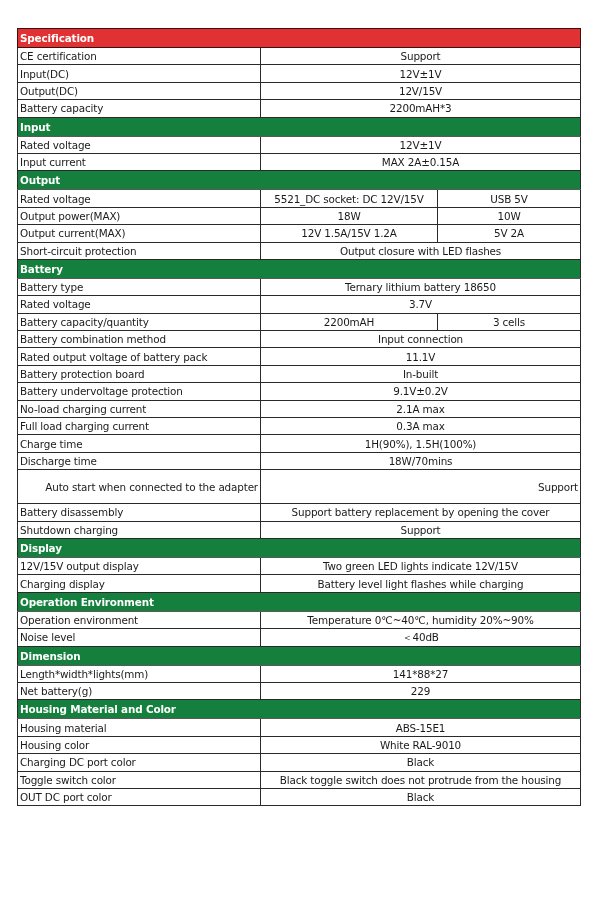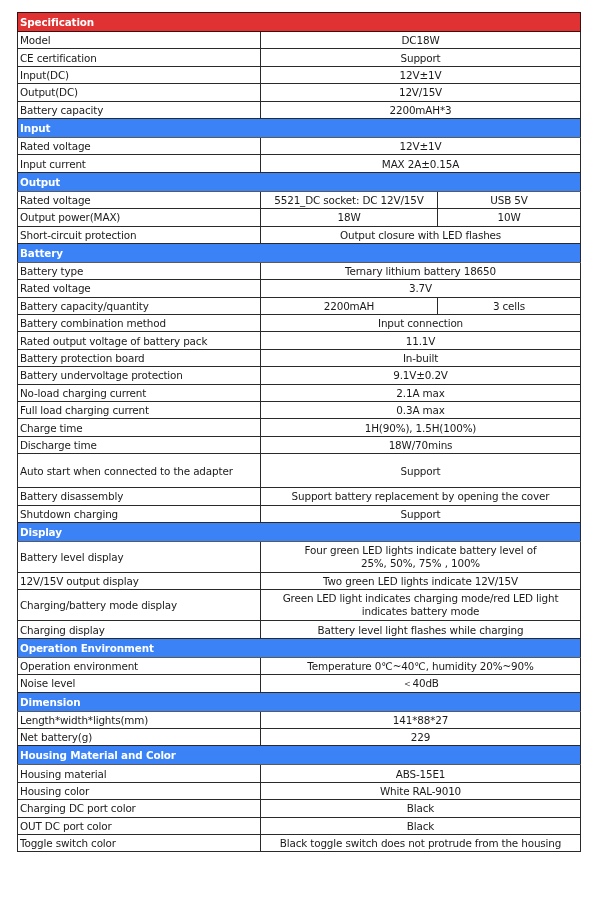--- a/index.html
+++ b/index.html
@@ -1,33 +1,33 @@
 <!DOCTYPE html>
 <html><head>
 <meta charset="utf-8">
 <style>
   html, body { margin: 0; padding: 0; background: #ffffff; }
   body { width: 600px; height: 901px; position: relative; overflow: hidden; }
   #spec {
-    position: absolute; left: 17px; top: 12px; width: 563px;
+    position: absolute; left: 17px; top: 28px; width: 563px;
     border-collapse: collapse; table-layout: fixed;
     font-family: "DejaVu Sans", sans-serif; font-size: 10.4px; color: #1a1a1a;
     letter-spacing: -0.15px;
   }
   #spec td {
     border: 1px solid #2a2a2a; padding: 0 2px; height: 16.4px; line-height: 12px;
     white-space: nowrap; overflow: hidden;
   }
   #spec td.label { text-align: left; }
   #spec td.value { text-align: center; }
   #spec td.wrap { white-space: normal; line-height: 13px; }
   #spec tr.tall td { height: 30px; }
-  #spec tr.xtall td { height: 33px; }
+  #spec tr.xtall td { height: 33px; text-align: right; }
   #spec tr.section td {
-    background: #3b82f6; color: #ffffff; font-weight: bold; height: 18px;
+    background: #15803d; color: #ffffff; font-weight: bold; height: 18px;
     border-color: #5a5a5a; border-left: 1px solid #2a2a2a; border-right: 1px solid #2a2a2a;
   }
   #spec tr.section.red td { background: #e03232; border-color: #3a1010; }
   col.c1 { width: 243px; }
   col.c2 { width: 177px; }
   col.c3 { width: 143px; }
 </style>
 </head>
 <body>
 
@@ -36,24 +36,20 @@
       <col class="c1">
       <col class="c2">
       <col class="c3">
     </colgroup>
   <tbody>
 
     <tr class="section red">
         <td colspan="3">Specification</td>
       </tr>
     <tr>
-        <td class="label">Model</td>
-        <td class="value" colspan="2">DC18W</td>
-      </tr>
-    <tr>
         <td class="label">CE certification</td>
         <td class="value" colspan="2">Support</td>
       </tr>
     <tr>
         <td class="label">Input(DC)</td>
         <td class="value" colspan="2">12V±1V</td>
       </tr>
     <tr>
         <td class="label">Output(DC)</td>
         <td class="value" colspan="2">12V/15V</td>
@@ -82,20 +78,25 @@
         <td class="label">Rated voltage</td>
         <td class="value">5521_DC socket: DC 12V/15V</td>
         <td class="value">USB 5V</td>
       </tr>
     <tr>
         <td class="label">Output power(MAX)</td>
         <td class="value">18W</td>
         <td class="value">10W</td>
       </tr>
     <tr>
+        <td class="label">Output current(MAX)</td>
+        <td class="value">12V 1.5A/15V 1.2A</td>
+        <td class="value">5V 2A</td>
+      </tr>
+    <tr>
         <td class="label">Short-circuit protection</td>
         <td class="value" colspan="2">Output closure with LED flashes</td>
       </tr>
 
     <tr class="section">
         <td colspan="3">Battery</td>
       </tr>
     <tr>
         <td class="label">Battery type</td>
         <td class="value" colspan="2">Ternary lithium battery 18650</td>
@@ -150,32 +151,24 @@
         <td class="value" colspan="2">Support battery replacement by opening the cover</td>
       </tr>
     <tr>
         <td class="label">Shutdown charging</td>
         <td class="value" colspan="2">Support</td>
       </tr>
 
     <tr class="section">
         <td colspan="3">Display</td>
       </tr>
-    <tr class="tall">
-        <td class="label">Battery level display</td>
-        <td class="value wrap" colspan="2" style="padding:0 40px;">Four green LED lights indicate battery level of 25%, 50%, 75% , 100%</td>
-      </tr>
     <tr>
         <td class="label">12V/15V output display</td>
         <td class="value" colspan="2">Two green LED lights indicate 12V/15V</td>
       </tr>
-    <tr class="tall">
-        <td class="label">Charging/battery mode display</td>
-        <td class="value wrap" colspan="2">Green LED light indicates charging mode/red LED light indicates battery mode</td>
-      </tr>
     <tr>
         <td class="label">Charging display</td>
         <td class="value" colspan="2">Battery level light flashes while charging</td>
       </tr>
 
     <tr class="section">
         <td colspan="3">Operation Environment</td>
       </tr>
     <tr>
         <td class="label">Operation environment</td>
@@ -207,21 +200,21 @@
       </tr>
     <tr>
         <td class="label">Housing color</td>
         <td class="value" colspan="2">White RAL-9010</td>
       </tr>
     <tr>
         <td class="label">Charging DC port color</td>
         <td class="value" colspan="2">Black</td>
       </tr>
     <tr>
+        <td class="label">Toggle switch color</td>
+        <td class="value" colspan="2">Black toggle switch does not protrude from the housing</td>
+      </tr>
+    <tr>
         <td class="label">OUT DC port color</td>
         <td class="value" colspan="2">Black</td>
       </tr>
-    <tr>
-        <td class="label">Toggle switch color</td>
-        <td class="value" colspan="2">Black toggle switch does not protrude from the housing</td>
-      </tr>
   </tbody>
 </table>
 
 </body></html>

